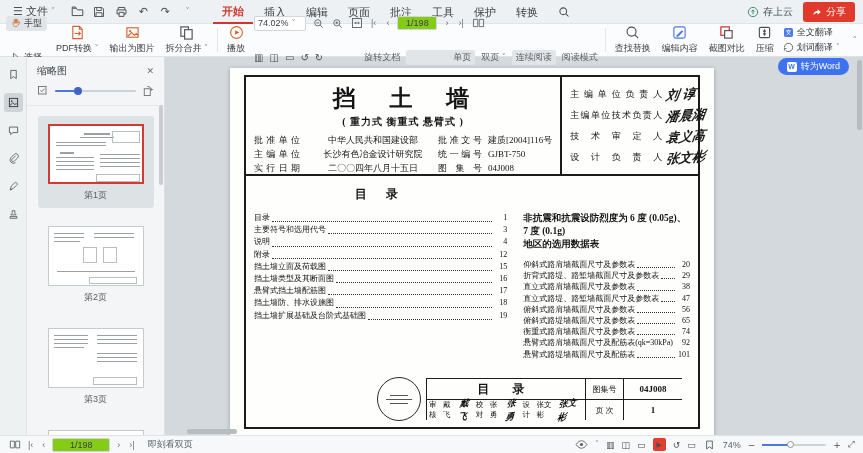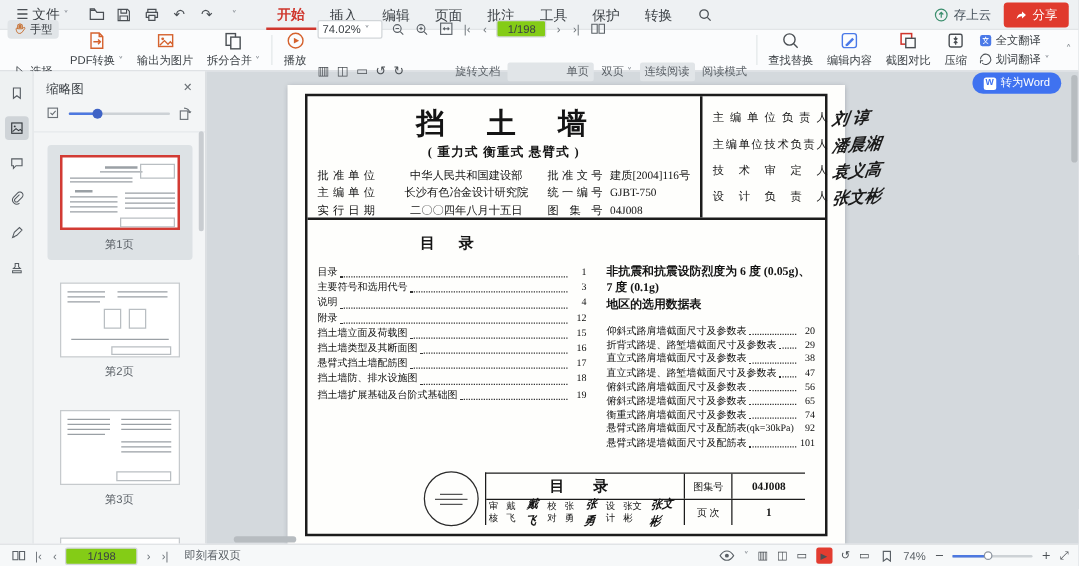--- a/index.html
+++ b/index.html
@@ -65,21 +65,21 @@
   .thumbitem.selected{background:#dde2e5;}
   .minipage{width:96px;height:60px;background:#fff;border:1px solid #c6cacd;position:relative;overflow:hidden;}
   .thumbitem.selected .minipage{border:2px solid #d23b34;}
   .minipage .ln{position:absolute;background:#9aa0a5;height:1px;}
   .minipage .bx{position:absolute;border:1px solid #b9bec2;}
   .tlabel{font-size:9px;color:#5a6066;}
   .tp-scroll{position:absolute;right:1px;top:48px;width:4px;height:80px;background:#c9cdd1;border-radius:2px;}
 
   
   .docarea{position:absolute;top:57px;bottom:18px;left:165px;right:0;overflow:hidden;}
-  .page{position:absolute;left:65px;top:11px;width:446px;height:368px;background:#fefefc;
+  .page{position:absolute;left:65px;top:11px;width:484px;height:368px;background:#fefefc;
         box-shadow:0 1px 4px rgba(40,50,60,.35);color:#141414;
         font-family:"Liberation Serif","DejaVu Serif",serif;}
   .frame{position:absolute;left:14px;right:14px;top:7px;bottom:7px;border:2px solid #1c1c1c;}
   .tsec{display:flex;height:99px;border-bottom:2px solid #1c1c1c;}
   .tleft{width:322px;padding:4px 8px 0 8px;}
   .bigtitle{text-align:center;font-size:23px;font-weight:bold;letter-spacing:14px;margin:2px 0 0 10px;}
   .subtitle{text-align:center;font-size:10px;font-weight:bold;letter-spacing:1px;margin:1px 0 4px;}
   .metarow{display:flex;font-size:9px;line-height:14px;white-space:nowrap;}
   .mk1{width:46px;text-align:justify;text-align-last:justify;margin-right:8px;}
   .mv1{width:130px;text-align:center;}

